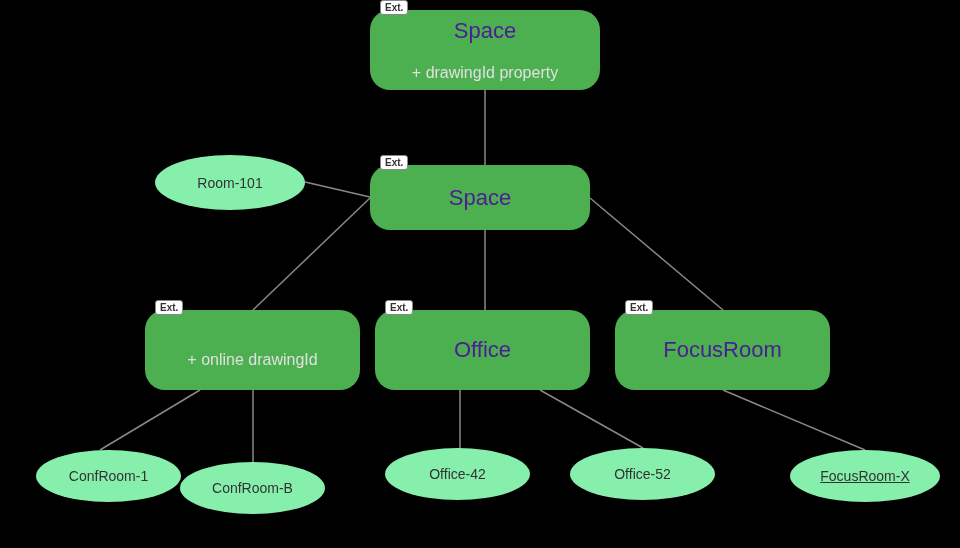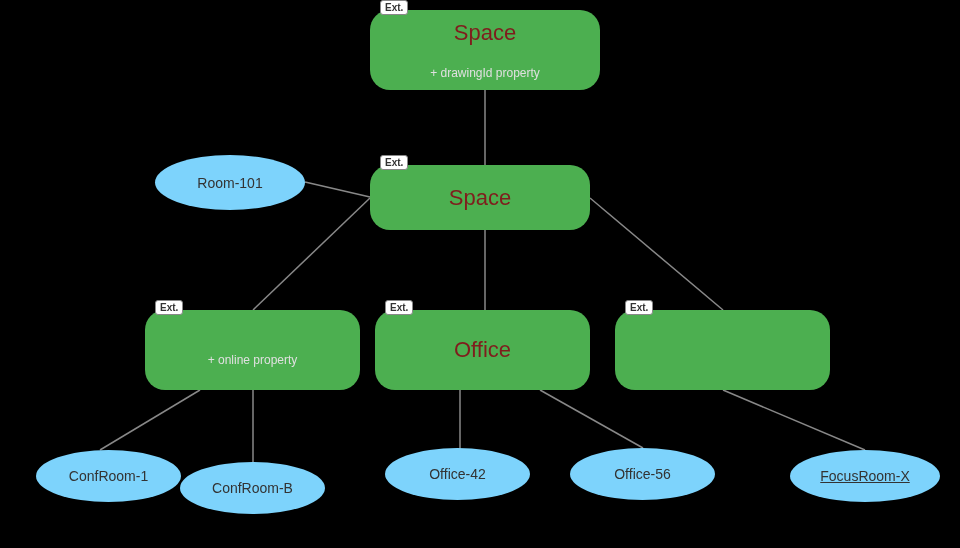--- a/index.html
+++ b/index.html
@@ -40,32 +40,32 @@
       font-size: 10px;
       border: 1px solid #888;
       border-radius: 3px;
       padding: 1px 4px;
       font-weight: bold;
     }
 
     .node-title {
       font-size: 22px;
       font-weight: normal;
-      color: #7f1d1d;
+      color: #4c1d95;
     }
 
     .node-subtitle {
-      font-size: 12px;
+      font-size: 16px;
       color: #e0e0e0;
       margin-top: 20px;
     }
 
     .node-ellipse {
       position: absolute;
-      background: #7dd3fc;
+      background: #86efac;
       border-radius: 50%;
       display: flex;
       align-items: center;
       justify-content: center;
       color: #333;
       font-size: 14px;
     }
 
     
     #space-node {
@@ -179,47 +179,48 @@
   <span class="node-subtitle">+ drawingId property</span>
 </div>
 
 <div class="node-box" id="room-node">
   <span class="ext-badge">Ext.</span>
   <span class="node-title">Space</span>
 </div>
 
 <div class="node-box" id="conference-node">
   <span class="ext-badge">Ext.</span>
-  <span class="node-subtitle">+ online property</span>
+  <span class="node-subtitle">+ online drawingId</span>
 </div>
 
 <div class="node-box" id="office-node">
   <span class="ext-badge">Ext.</span>
   <span class="node-title">Office</span>
 </div>
 
 <div class="node-box" id="focus-node">
   <span class="ext-badge">Ext.</span>
+  <span class="node-title">FocusRoom</span>
 </div>
 
 <div class="node-ellipse" id="room101-ellipse">
   <span>Room-101</span>
 </div>
 
 <div class="node-ellipse" id="confroom1-ellipse">
   <span>ConfRoom-1</span>
 </div>
 
 <div class="node-ellipse" id="confroomB-ellipse">
   <span>ConfRoom-B</span>
 </div>
 
 <div class="node-ellipse" id="office42-ellipse">
   <span>Office-42</span>
 </div>
 
 <div class="node-ellipse" id="office64-ellipse">
-  <span>Office-56</span>
+  <span>Office-52</span>
 </div>
 
 <div class="node-ellipse" id="focusroomX-ellipse">
   <span>FocusRoom-X</span>
 </div>
 
 </body></html>

